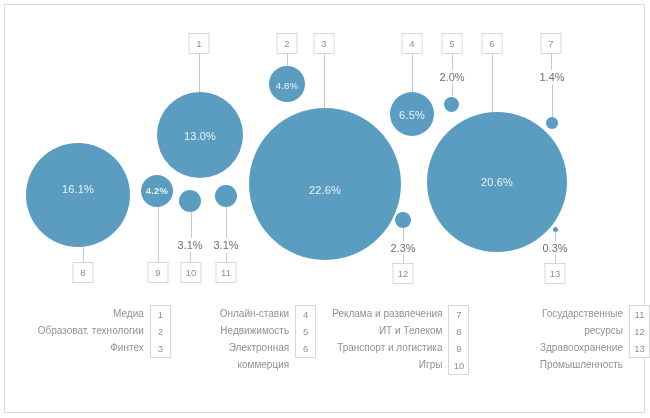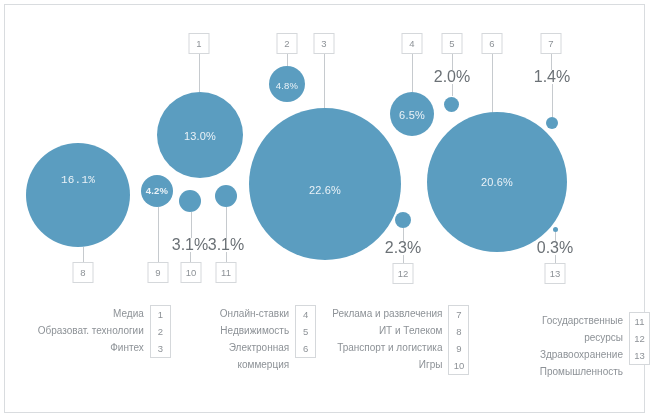--- a/index.html
+++ b/index.html
@@ -46,21 +46,21 @@
     white-space: nowrap;
     transform: translate(-50%, -50%);
     letter-spacing: 0.2px;
   }
   .bubble-label.small {
     font-size: 9.5px;
   }
   .outside-label {
     position: absolute;
     color: #6b7176;
-    font-size: 16px;
+    font-size: 11px;
     white-space: nowrap;
     transform: translate(-50%, -50%);
   }
   .leader {
     position: absolute;
     width: 1px;
     background: #c6cace;
   }
   .numbox {
     position: absolute;
@@ -89,21 +89,21 @@
   }
   .legend-col {
     display: flex;
     flex-direction: row;
     align-items: flex-start;
     margin-right: 16px;
   }
   .legend-col.c1 { margin-left: 0px; width: 160px; justify-content: flex-end; }
   .legend-col.c2 { width: 132px; justify-content: flex-end; }
   .legend-col.c3 { width: 168px; }
-  .legend-col.c4 { width: 140px; justify-content: flex-end; margin-right: 0; margin-top: 7px; }
+  .legend-col.c4 { width: 140px; justify-content: flex-end; margin-right: 0; }
   .legend-labels {
     display: flex;
     flex-direction: column;
     align-items: flex-end;
     text-align: right;
     padding-right: 6px;
   }
   .legend-label {
     color: #8d9297;
     font-size: 10px;
@@ -172,21 +172,21 @@
       <div class="bubble-label" style="color: rgb(234, 242, 247); left: 325px; top: 178px; margin-top: 12px;">22.6%</div>
       <div class="bubble" style="left: 390px; top: 92px; width: 44px; height: 44px; background: rgb(91, 157, 192);"></div>
       <div class="bubble-label" style="color: rgb(234, 242, 247); left: 412px; top: 115px;">6.5%</div>
       <div class="bubble" style="left: 443.5px; top: 96.5px; width: 15px; height: 15px; background: rgb(91, 157, 192);"></div>
       <div class="outside-label" style="color: rgb(107, 113, 118); left: 452px; top: 77px;">2.0%</div>
       <div class="bubble" style="left: 427px; top: 112px; width: 140px; height: 140px; background: rgb(91, 157, 192);"></div>
       <div class="bubble-label" style="color: rgb(234, 242, 247); left: 497px; top: 182px;">20.6%</div>
       <div class="bubble" style="left: 546px; top: 117px; width: 12px; height: 12px; background: rgb(91, 157, 192);"></div>
       <div class="outside-label" style="color: rgb(107, 113, 118); left: 552px; top: 77px;">1.4%</div>
       <div class="bubble" style="left: 26px; top: 143px; width: 104px; height: 104px; background: rgb(91, 157, 192);"></div>
-      <div class="bubble-label" style="color: rgb(234, 242, 247); left: 78px; top: 180px; font-family: Liberation Mono, monospace;">16.1%</div>
+      <div class="bubble-label" style="color: rgb(234, 242, 247); left: 78px; top: 189px;">16.1%</div>
       <div class="bubble" style="left: 141px; top: 175px; width: 32px; height: 32px; background: rgb(91, 157, 192);"></div>
       <div class="bubble-label small" style="color: rgb(234, 242, 247); left: 157px; top: 190px; font-weight: bold;">4.2%</div>
       <div class="bubble" style="left: 179px; top: 190px; width: 22px; height: 22px; background: rgb(91, 157, 192);"></div>
       <div class="outside-label" style="color: rgb(107, 113, 118); left: 190px; top: 245px;">3.1%</div>
       <div class="bubble" style="left: 215px; top: 185px; width: 22px; height: 22px; background: rgb(91, 157, 192);"></div>
       <div class="outside-label" style="color: rgb(107, 113, 118); left: 226px; top: 245px;">3.1%</div>
       <div class="bubble" style="left: 395px; top: 212px; width: 16px; height: 16px; background: rgb(91, 157, 192);"></div>
       <div class="outside-label" style="color: rgb(107, 113, 118); left: 403px; top: 248px;">2.3%</div>
       <div class="bubble" style="left: 552.5px; top: 226.5px; width: 5px; height: 5px; background: rgb(91, 157, 192);"></div>
       <div class="outside-label" style="color: rgb(107, 113, 118); left: 555px; top: 248px;">0.3%</div>

